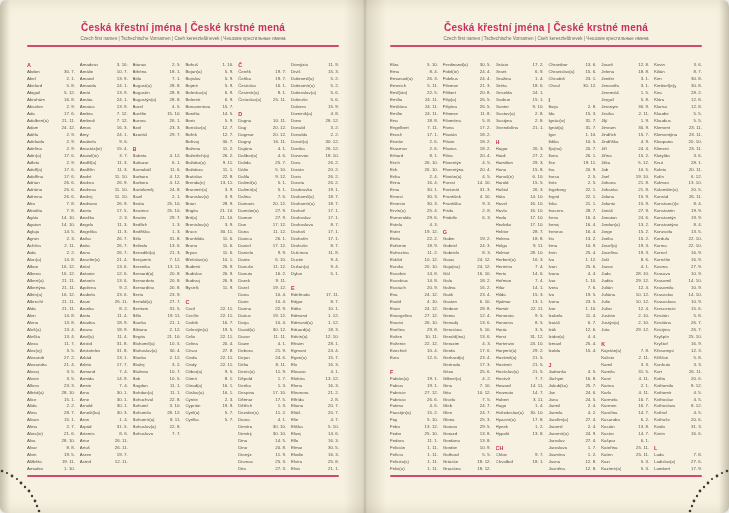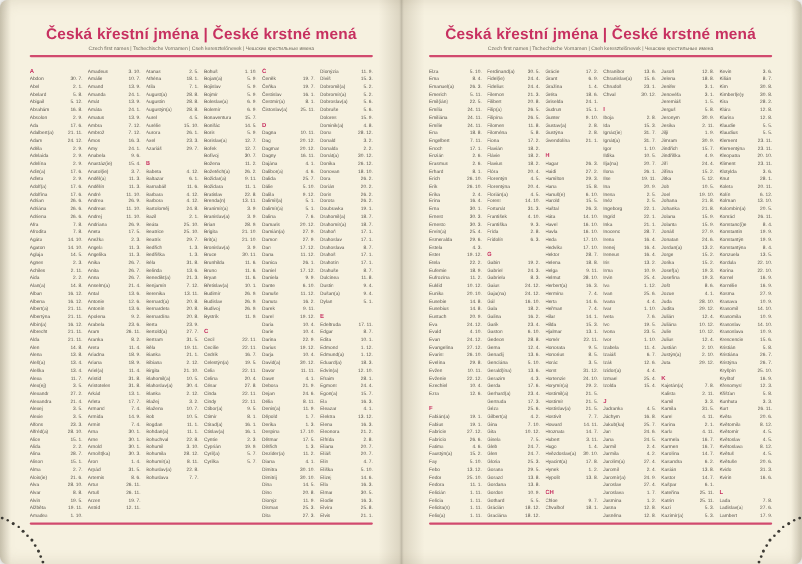--- a/index.html
+++ b/index.html
@@ -25,21 +25,21 @@
   .page{
     position:absolute;top:0;bottom:0;width:364px;
   }
   .page.left{left:1px;}
   .page.right{left:364px;}
   .page-inner{
     position:absolute;left:26px;right:26px;top:22px;
   }
   .ttl{
     text-align:center;
-    font-size:14px;font-weight:bold;
+    font-size:10px;font-weight:bold;
     color:#c73060;
     letter-spacing:.2px;
     white-space:nowrap;
   }
   .sub{
     text-align:center;
     font-size:4.6px;
     color:#6e695c;
     margin-top:3px;
     white-space:nowrap;

